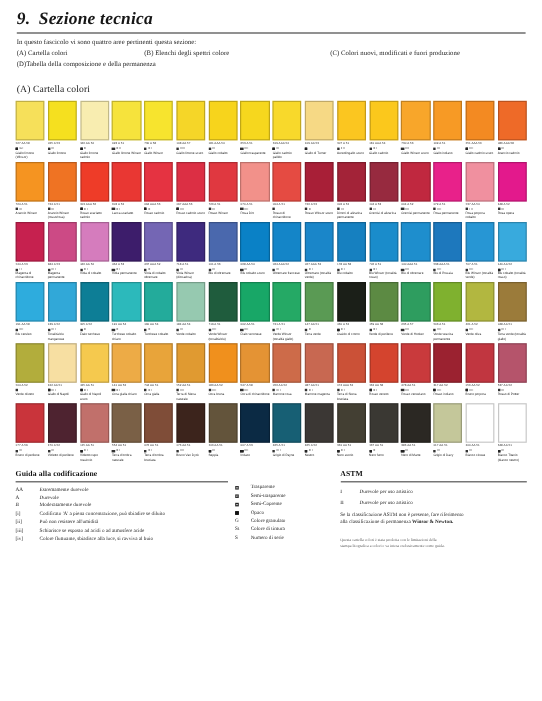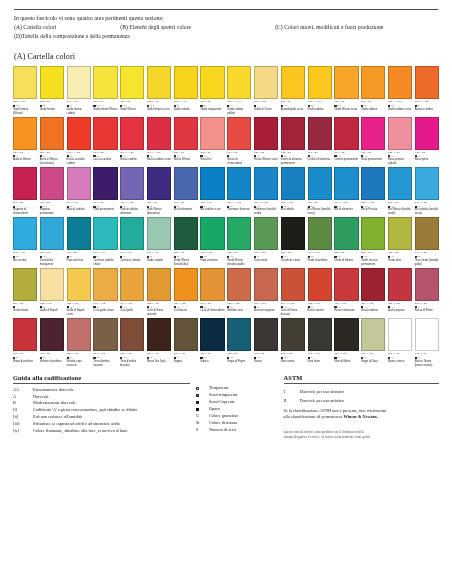--- a/index.html
+++ b/index.html
@@ -91,20 +91,23 @@
   .lsq.semi{border:.5px solid #222;background:linear-gradient(180deg,#fff 45%,#222 45%);}
   .lsq.solid{border:.5px solid #111;background:#111;}
   .lg-letter{font-size:4.3px;}
 </style>
 </head>
 <body>
 
 <div class="page">
 
   <div class="hdr">
+    <div class="title">
+      <span class="num">9.</span><span>Sezione tecnica</span>
+    </div>
     <div class="rule"></div>
     <div class="intro">
       <div class="introline">In questo fascicolo vi sono quattro aree pertinenti questa sezione:</div>
       <div class="introline"><span>(A) Cartella colori</span><span class="sp-a"></span><span>(B) Elenchi degli spettri colore</span><span class="sp-b"></span><span>(C)  Colori nuovi, modificati e fuori produzione</span></div>
       <div class="introline">(D)Tabella della composizione e della permanenza</div>
     </div>
     <div class="sec-h">(A) Cartella colori</div>
   </div>
 
   <div class="grid" id="swatch-grid">

